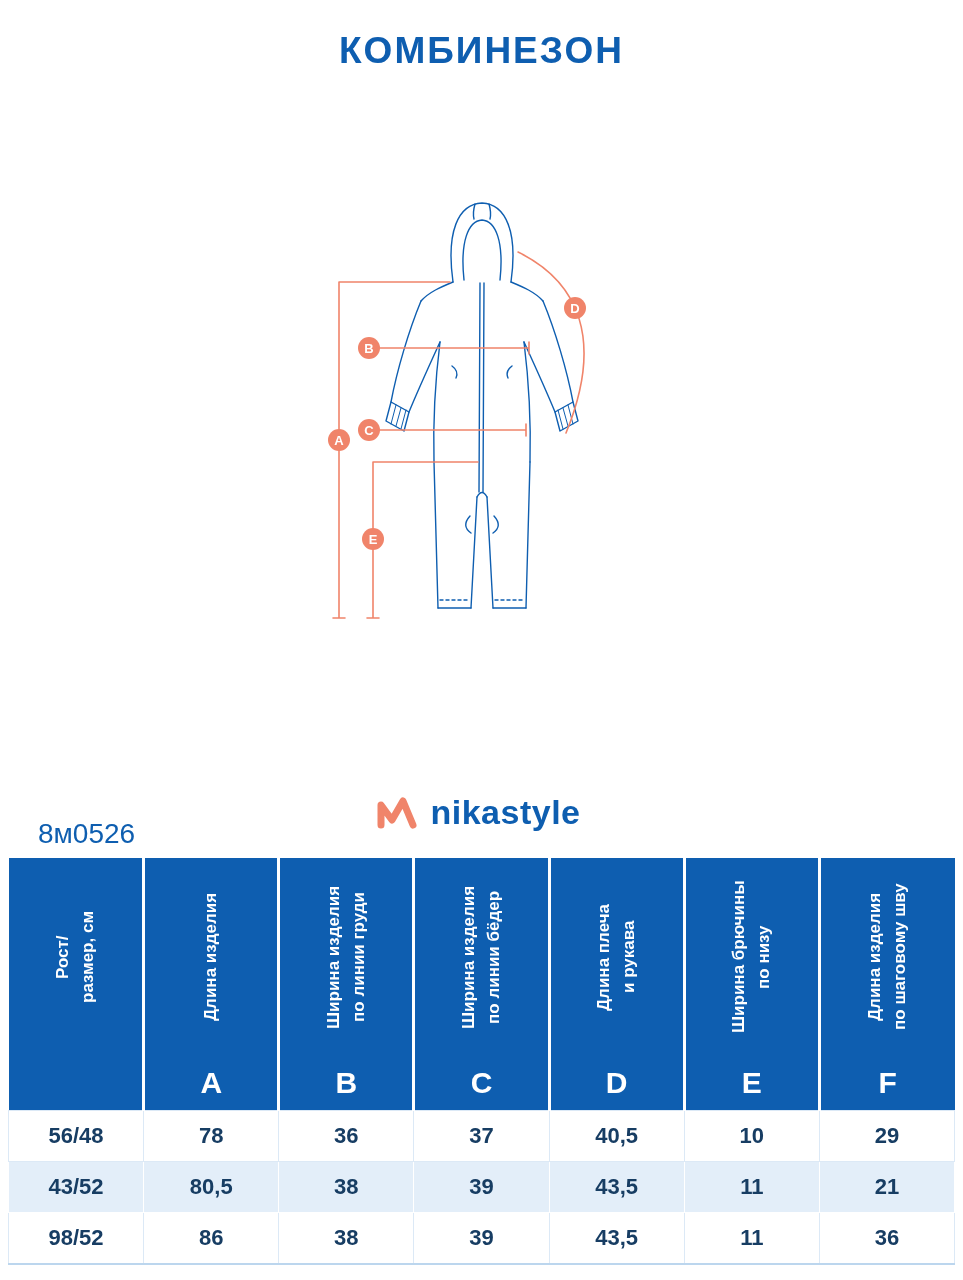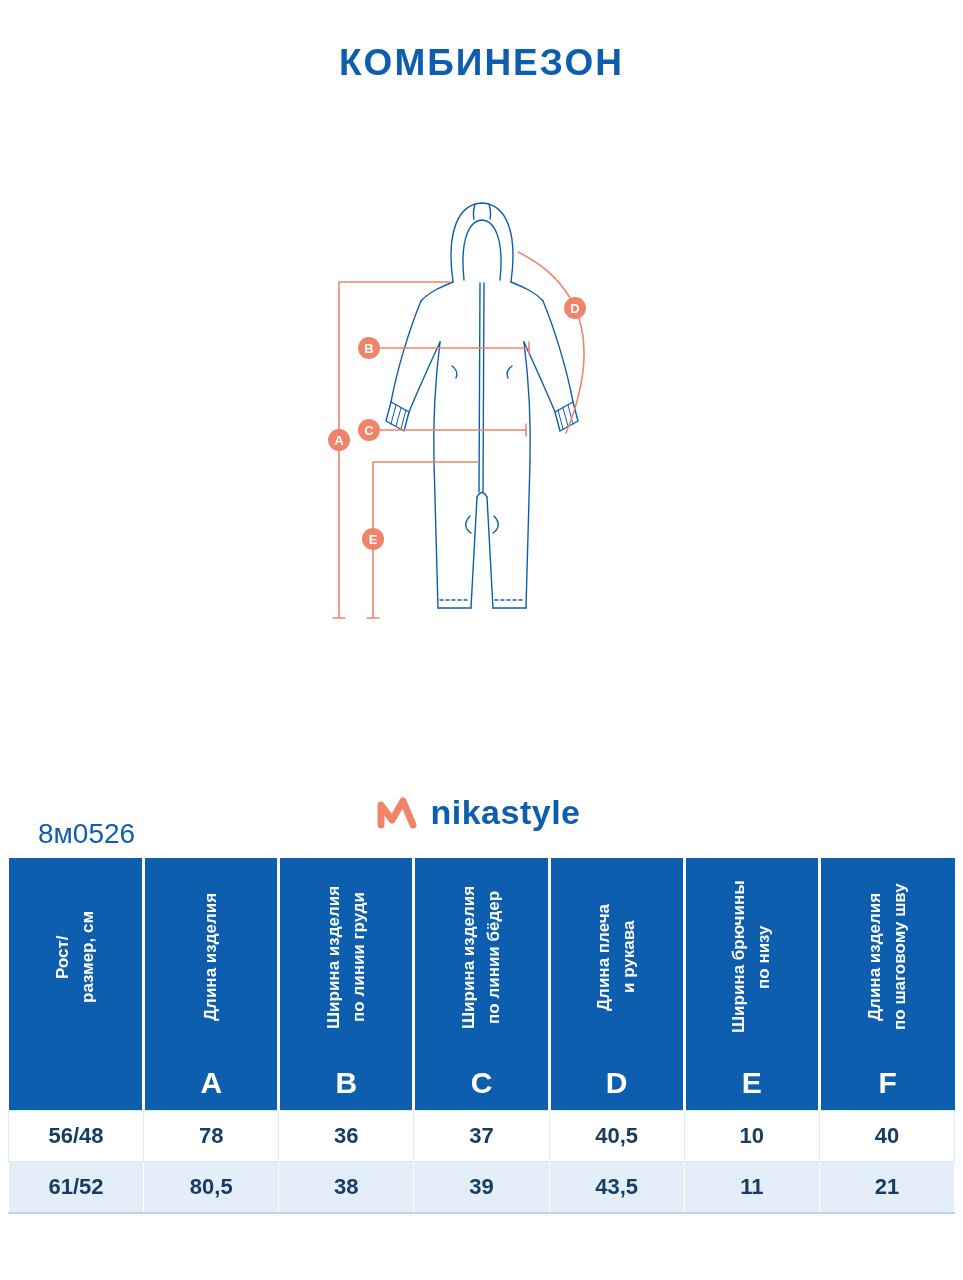--- a/index.html
+++ b/index.html
@@ -1,19 +1,19 @@
 <!DOCTYPE html>
 <html><head>
 <meta charset="utf-8">
 <style>
   * { margin:0; padding:0; box-sizing:border-box; }
   html,body { width:963px; height:1280px; background:#ffffff; font-family:"Liberation Sans", sans-serif; overflow:hidden; position:relative; }
 
   .page-title{
-    text-align:center; padding-top:42px;
+    text-align:center; padding-top:30px;
     font-size:37px; font-weight:bold; letter-spacing:2px;
     color:#0e5eb0;
   }
 
   .figure-wrap{
     position:absolute; top:190px; left:0; right:0;
     display:flex; justify-content:center;
   }
 
   .model-code{
@@ -195,25 +195,34 @@
     </tr>
   </thead>
   <tbody>
     <tr>
       <td>56/48</td>
       <td>78</td>
       <td>36</td>
       <td>37</td>
       <td>40,5</td>
       <td>10</td>
-      <td>40</td>
+      <td>29</td>
     </tr>
     <tr class="alt">
-      <td>61/52</td>
+      <td>43/52</td>
       <td>80,5</td>
       <td>38</td>
       <td>39</td>
       <td>43,5</td>
       <td>11</td>
       <td>21</td>
     </tr>
+    <tr>
+      <td>98/52</td>
+      <td>86</td>
+      <td>38</td>
+      <td>39</td>
+      <td>43,5</td>
+      <td>11</td>
+      <td>36</td>
+    </tr>
   </tbody>
 </table>
 
 </body></html>

